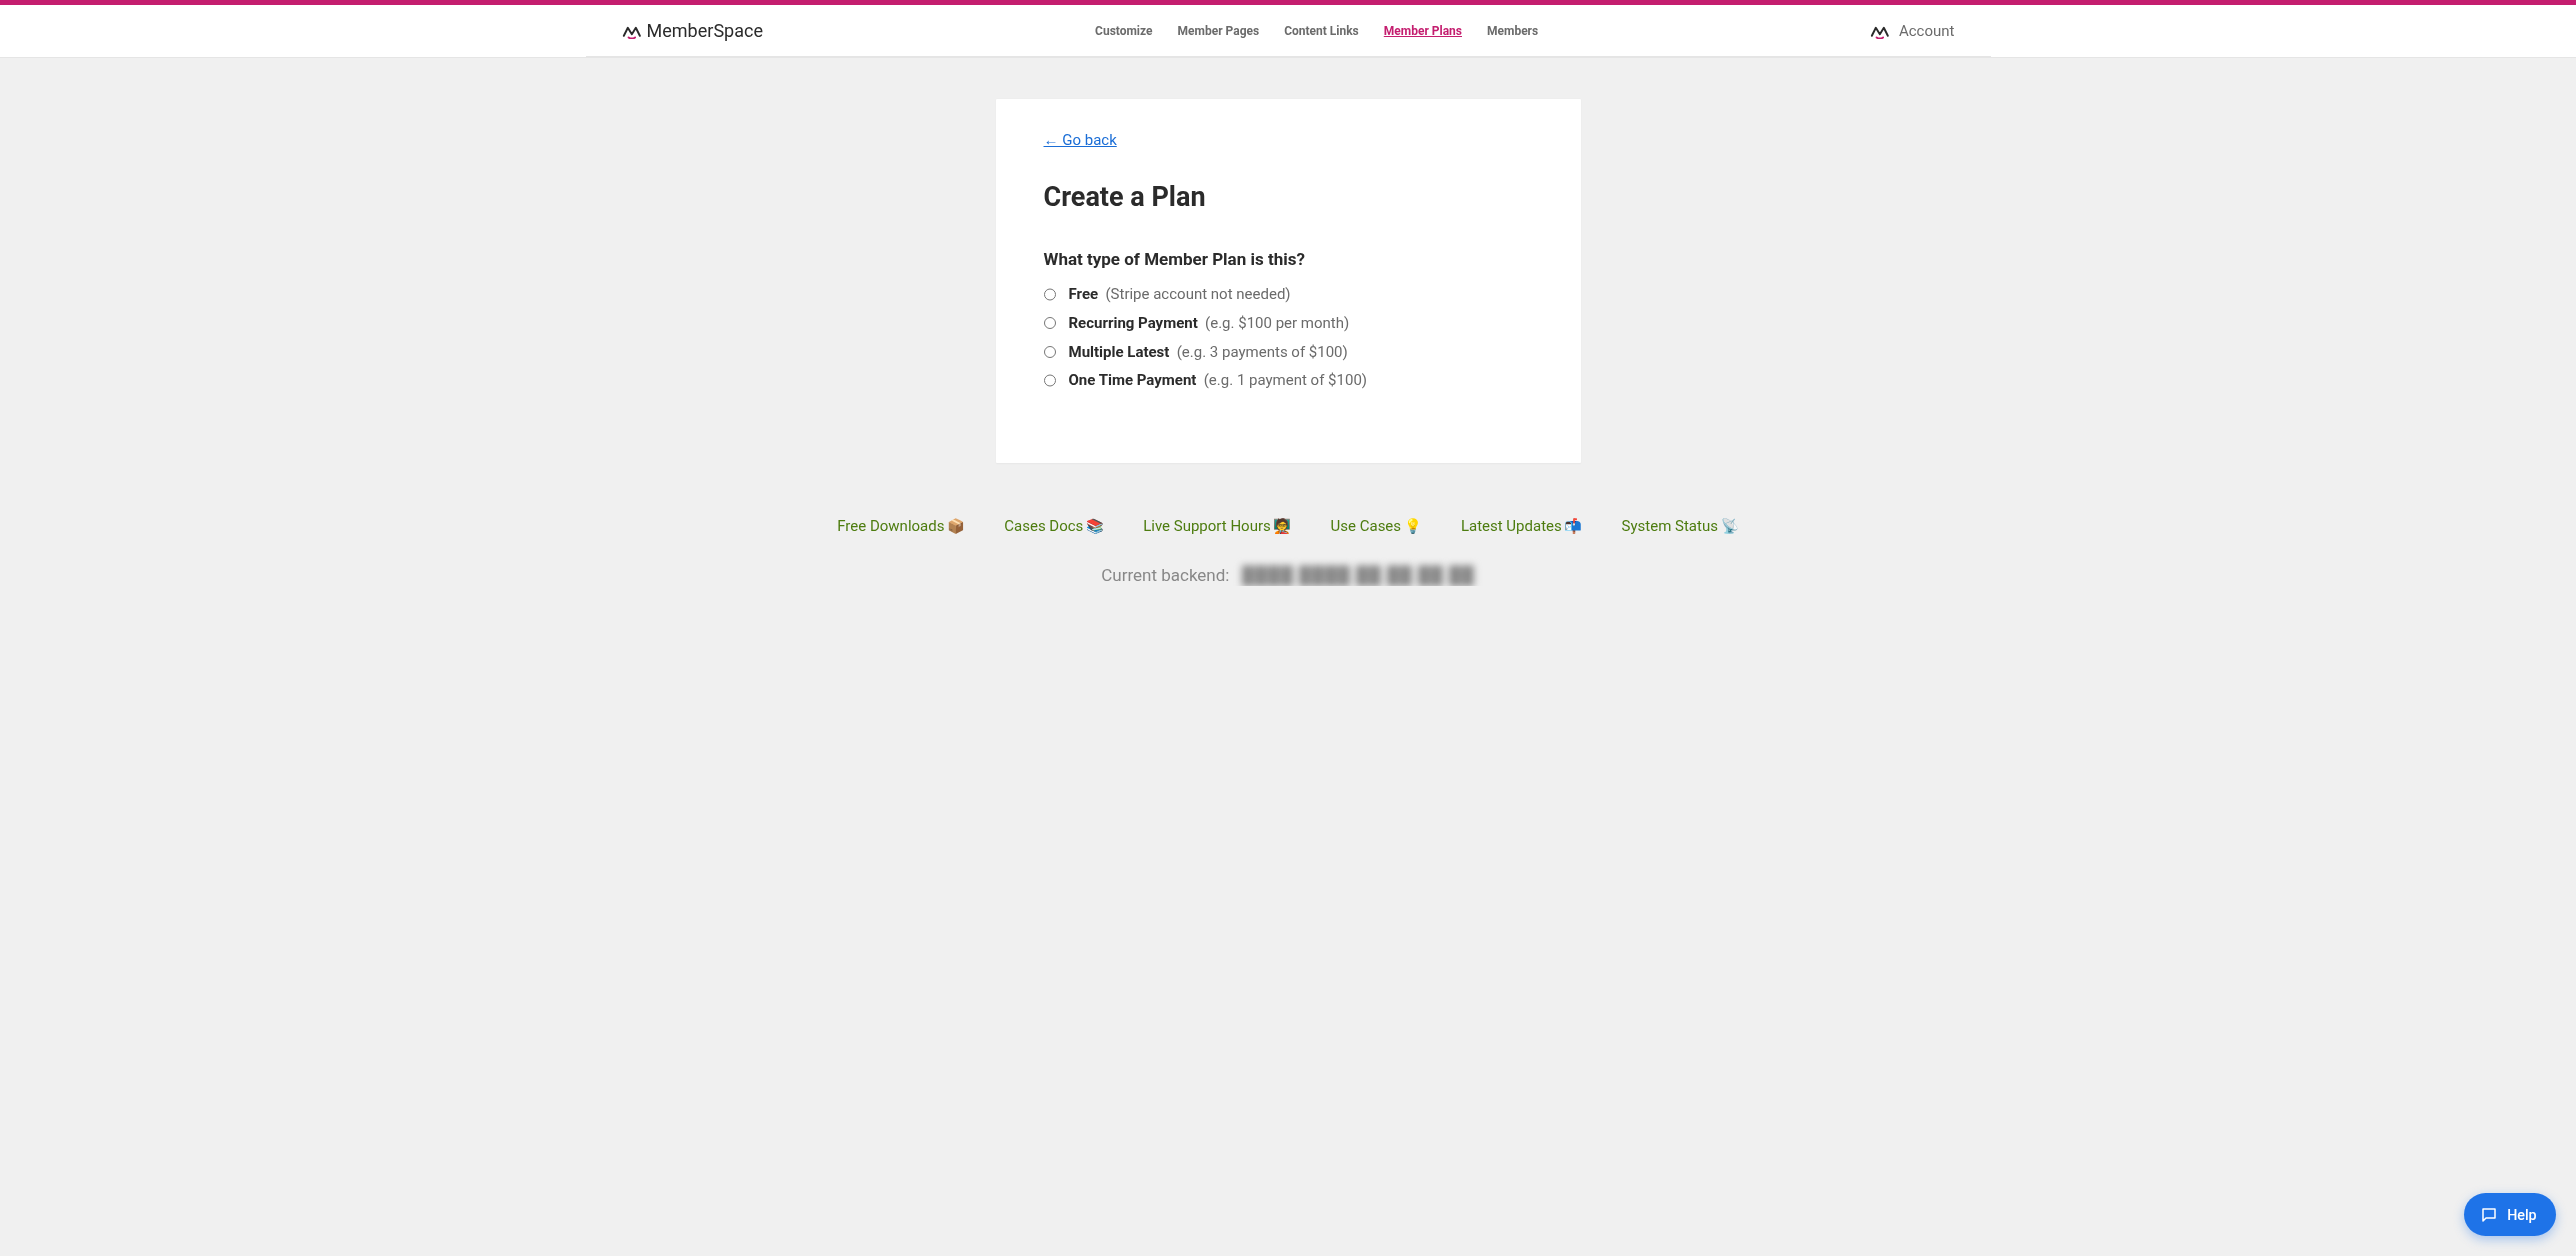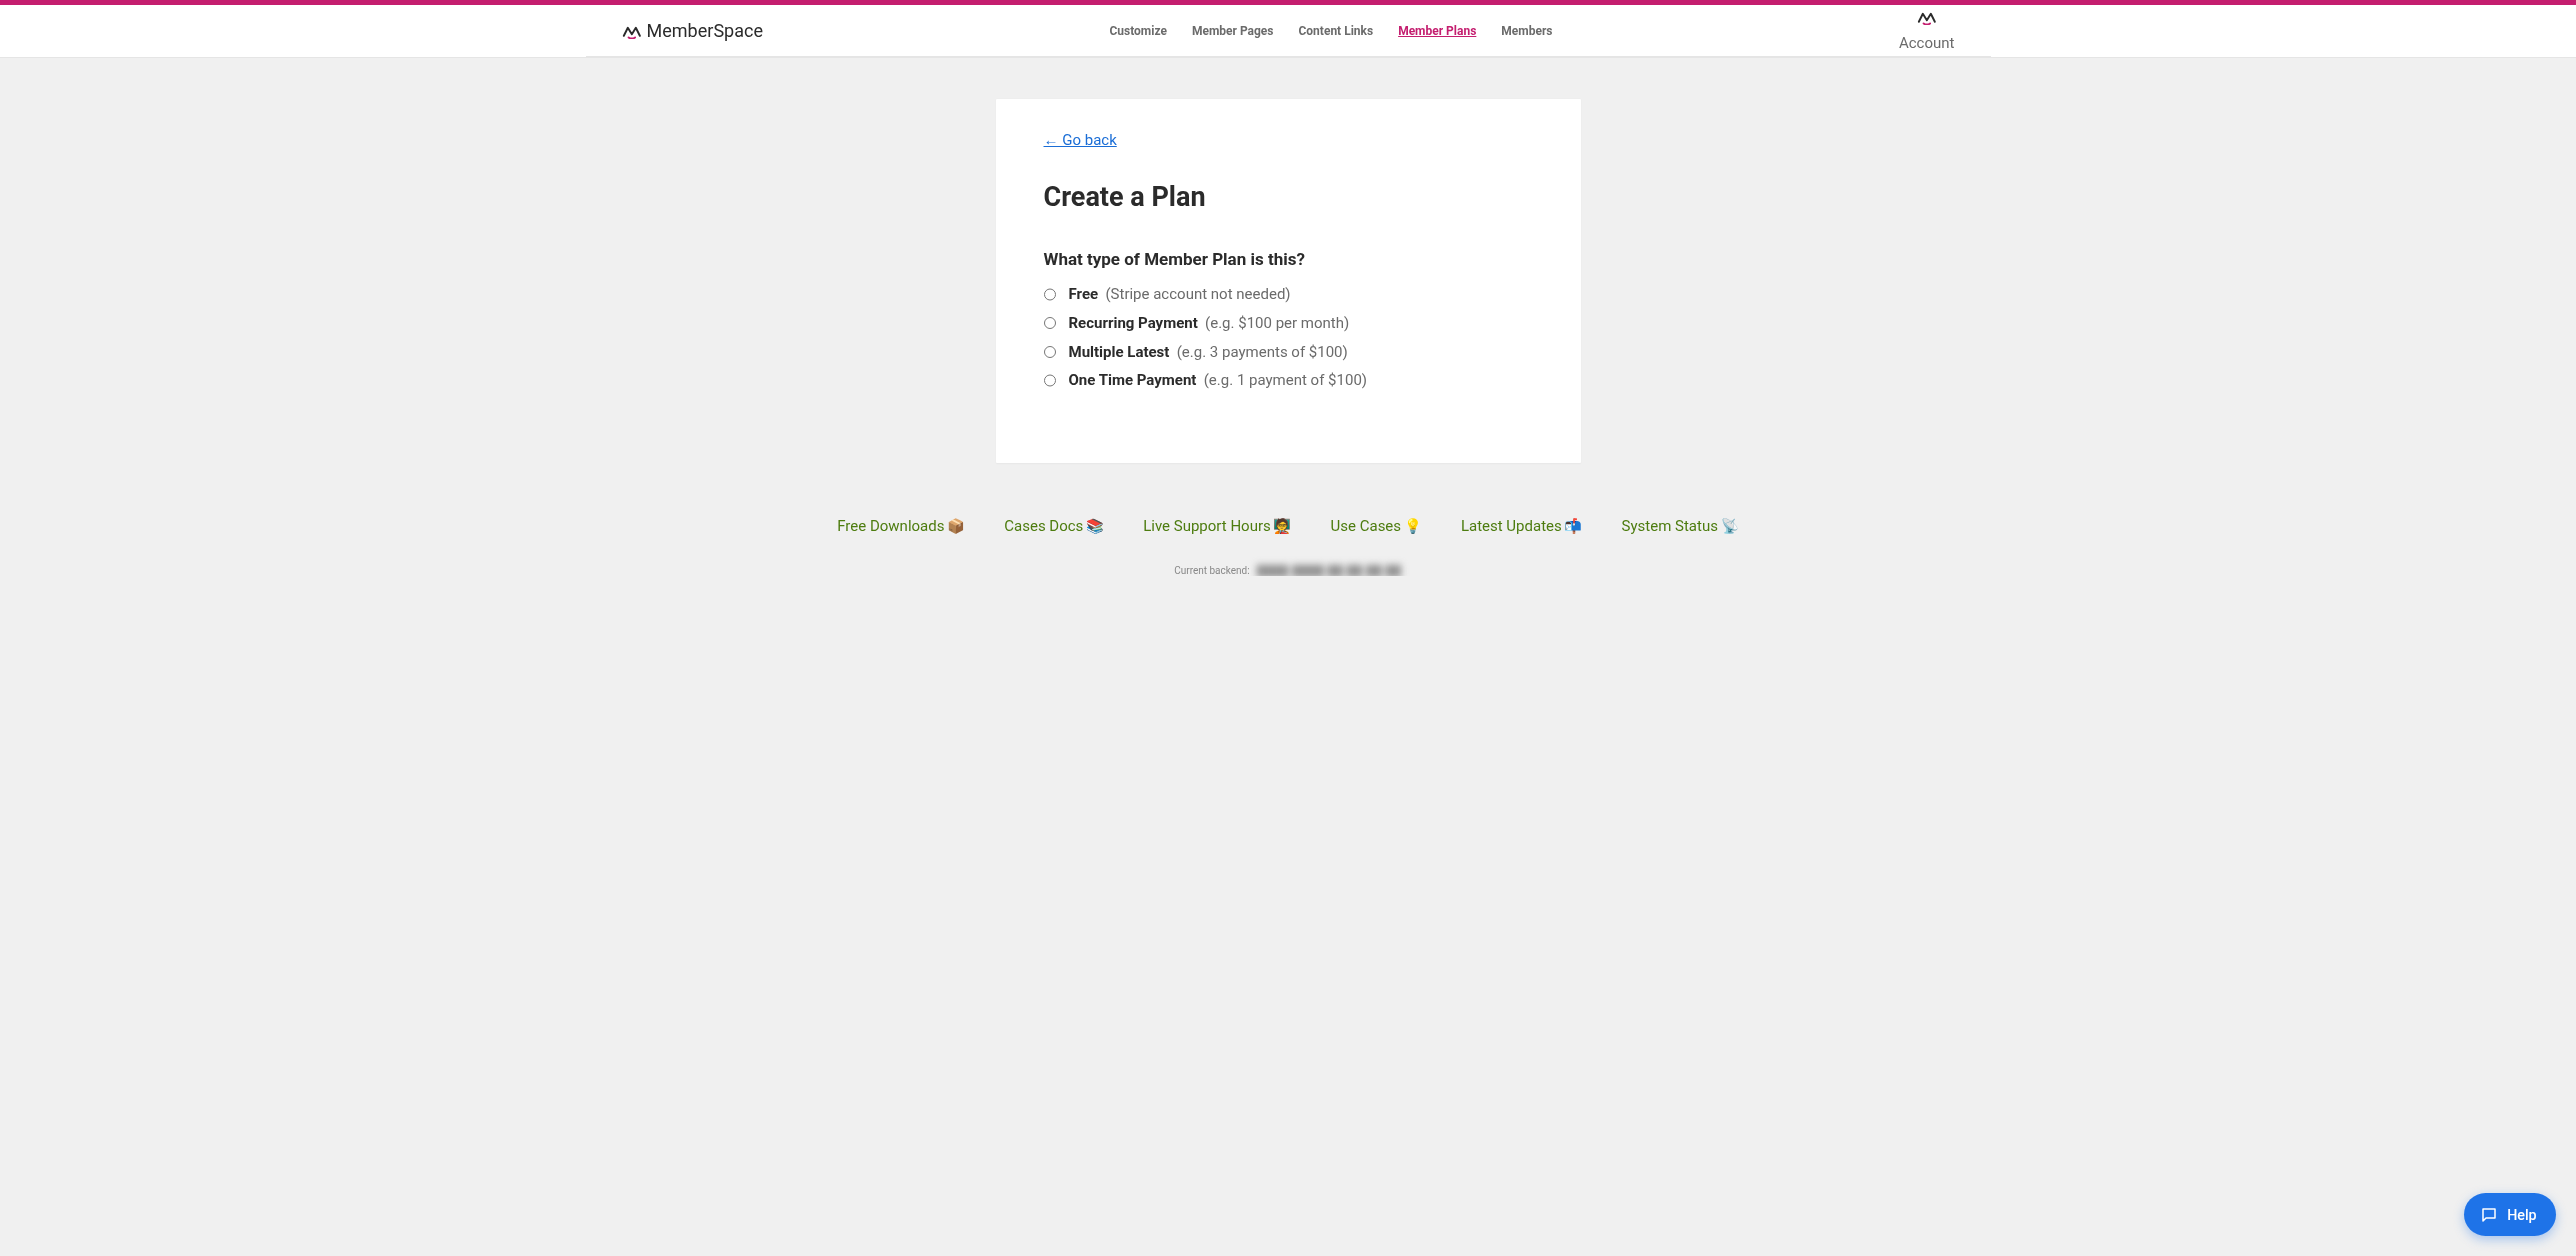--- a/index.html
+++ b/index.html
@@ -53,21 +53,20 @@
     color: #c41e6f;
     text-decoration: underline;
   }
   .account {
     display: flex;
     align-items: center;
     gap: 9px;
     color: #6b6b6b;
     font-size: 15px;
     cursor: pointer;
-    flex-direction: column;
   }
   .account svg { width: 19.7px; height: 16px; }
   .content {
     max-width: 585px;
     margin: 41px auto 0;
     background: #fff;
     border-radius: 1px;
     padding: 32px 48px 63px;
     box-shadow: 0 0.9px 1.8px rgba(0,0,0,0.04);
   }
@@ -123,21 +122,21 @@
     text-decoration: none;
     font-size: 15px;
     display: flex;
     align-items: center;
     gap: 3px;
   }
   .footer-links .emoji { font-size: 14.3px; }
   .backend-line {
     text-align: center;
     margin-top: 30px;
-    font-size: 10px;
+    font-size: 17px;
     color: #888;
   }
   .backend-line .val {
     filter: blur(3.6px);
     user-select: none;
     letter-spacing: 0.9px;
   }
   .help-pill {
     position: fixed;
     right: 19.7px;

